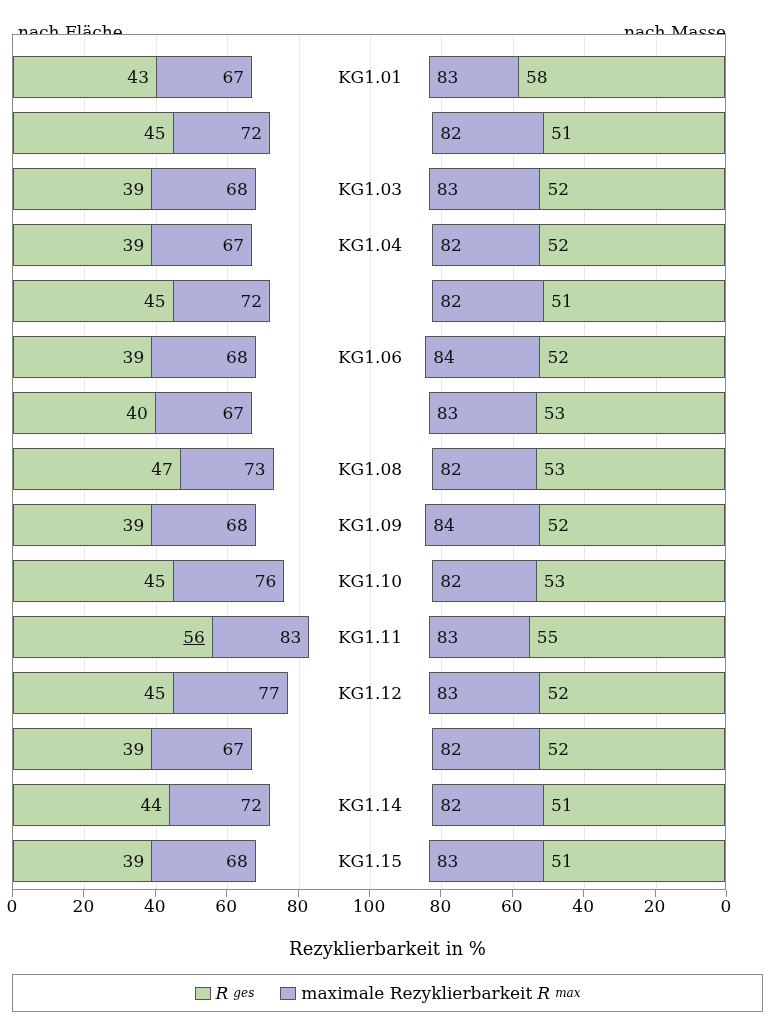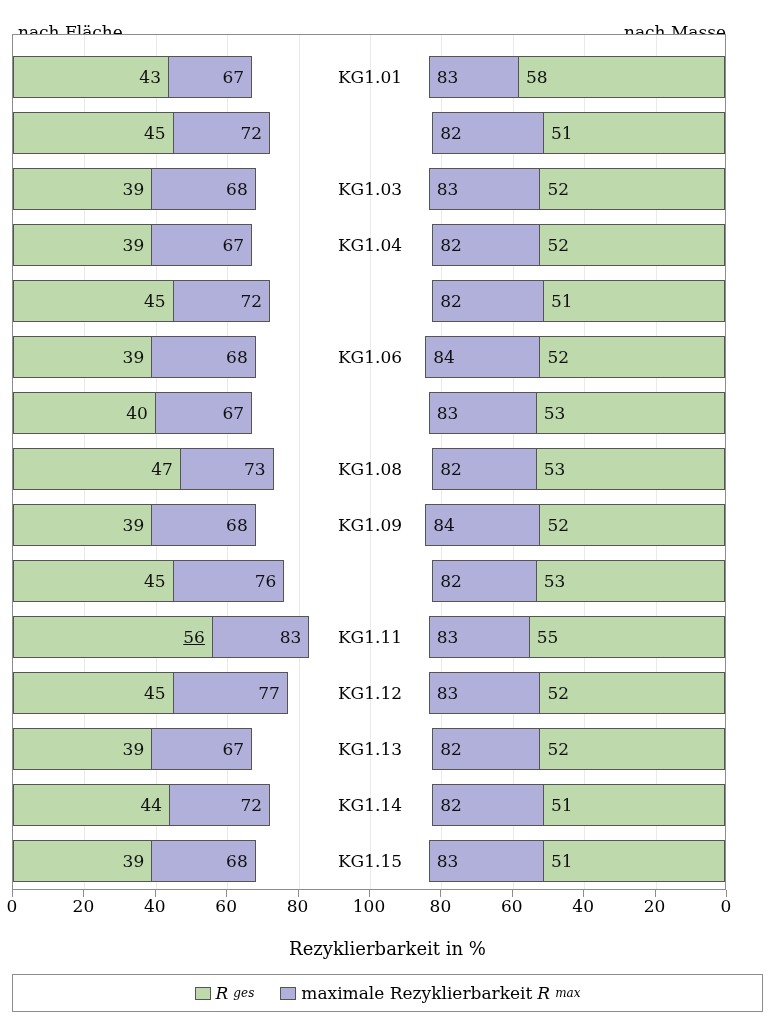--- a/index.html
+++ b/index.html
@@ -104,21 +104,21 @@
       <div class="gridline" style="left: 571.2px;"></div>
       <div class="gridline" style="left: 499.8px;"></div>
       <div class="gridline" style="left: 428.4px;"></div>
     </div>
   <div id="rows">
       <div class="row" style="top: 21px;">
         <div class="barwrap left" style="width: 300.5px;">
           <div class="seg max" style="width: 239.19px;">
             <div class="seglabel" style="left: 0px; right: 0px;">67</div>
           </div>
-          <div class="seg ges" style="width: 156px;">
+          <div class="seg ges" style="width: 144px;">
             <div class="seglabel" style="left: 0px; right: 0px;">43</div>
           </div>
         </div>
         <div class="cat-label" style="left: 300.5px; width: 113px;">KG1.01</div>
         <div class="barwrap right" style="width: 300.5px;">
           <div class="seg max" style="width: 296.31px;">
             <div class="seglabel" style="left: 0px; right: 0px;">83</div>
           </div>
           <div class="seg ges" style="width: 207.06px;">
             <div class="seglabel" style="left: 0px; right: 0px;">58</div>
@@ -276,20 +276,21 @@
       </div>
       <div class="row" style="top: 525px;">
         <div class="barwrap left" style="width: 300.5px;">
           <div class="seg max" style="width: 271.32px;">
             <div class="seglabel" style="left: 0px; right: 0px;">76</div>
           </div>
           <div class="seg ges" style="width: 160.65px;">
             <div class="seglabel" style="left: 0px; right: 0px;">45</div>
           </div>
         </div>
+        <div class="cat-label" style="left: 300.5px; width: 113px;">KG1.10</div>
         <div class="barwrap right" style="width: 300.5px;">
           <div class="seg max" style="width: 292.74px;">
             <div class="seglabel" style="left: 0px; right: 0px;">82</div>
           </div>
           <div class="seg ges" style="width: 189.21px;">
             <div class="seglabel" style="left: 0px; right: 0px;">53</div>
           </div>
         </div>
       </div>
       <div class="row" style="top: 581px;">
@@ -332,21 +333,20 @@
       </div>
       <div class="row" style="top: 693px;">
         <div class="barwrap left" style="width: 300.5px;">
           <div class="seg max" style="width: 239.19px;">
             <div class="seglabel" style="left: 0px; right: 0px;">67</div>
           </div>
           <div class="seg ges" style="width: 139.23px;">
             <div class="seglabel" style="left: 0px; right: 0px;">39</div>
           </div>
         </div>
-        <div class="cat-label" style="left: 300.5px; width: 113px;">KG1.13</div>
         <div class="barwrap right" style="width: 300.5px;">
           <div class="seg max" style="width: 292.74px;">
             <div class="seglabel" style="left: 0px; right: 0px;">82</div>
           </div>
           <div class="seg ges" style="width: 185.64px;">
             <div class="seglabel" style="left: 0px; right: 0px;">52</div>
           </div>
         </div>
       </div>
       <div class="row" style="top: 749px;">

